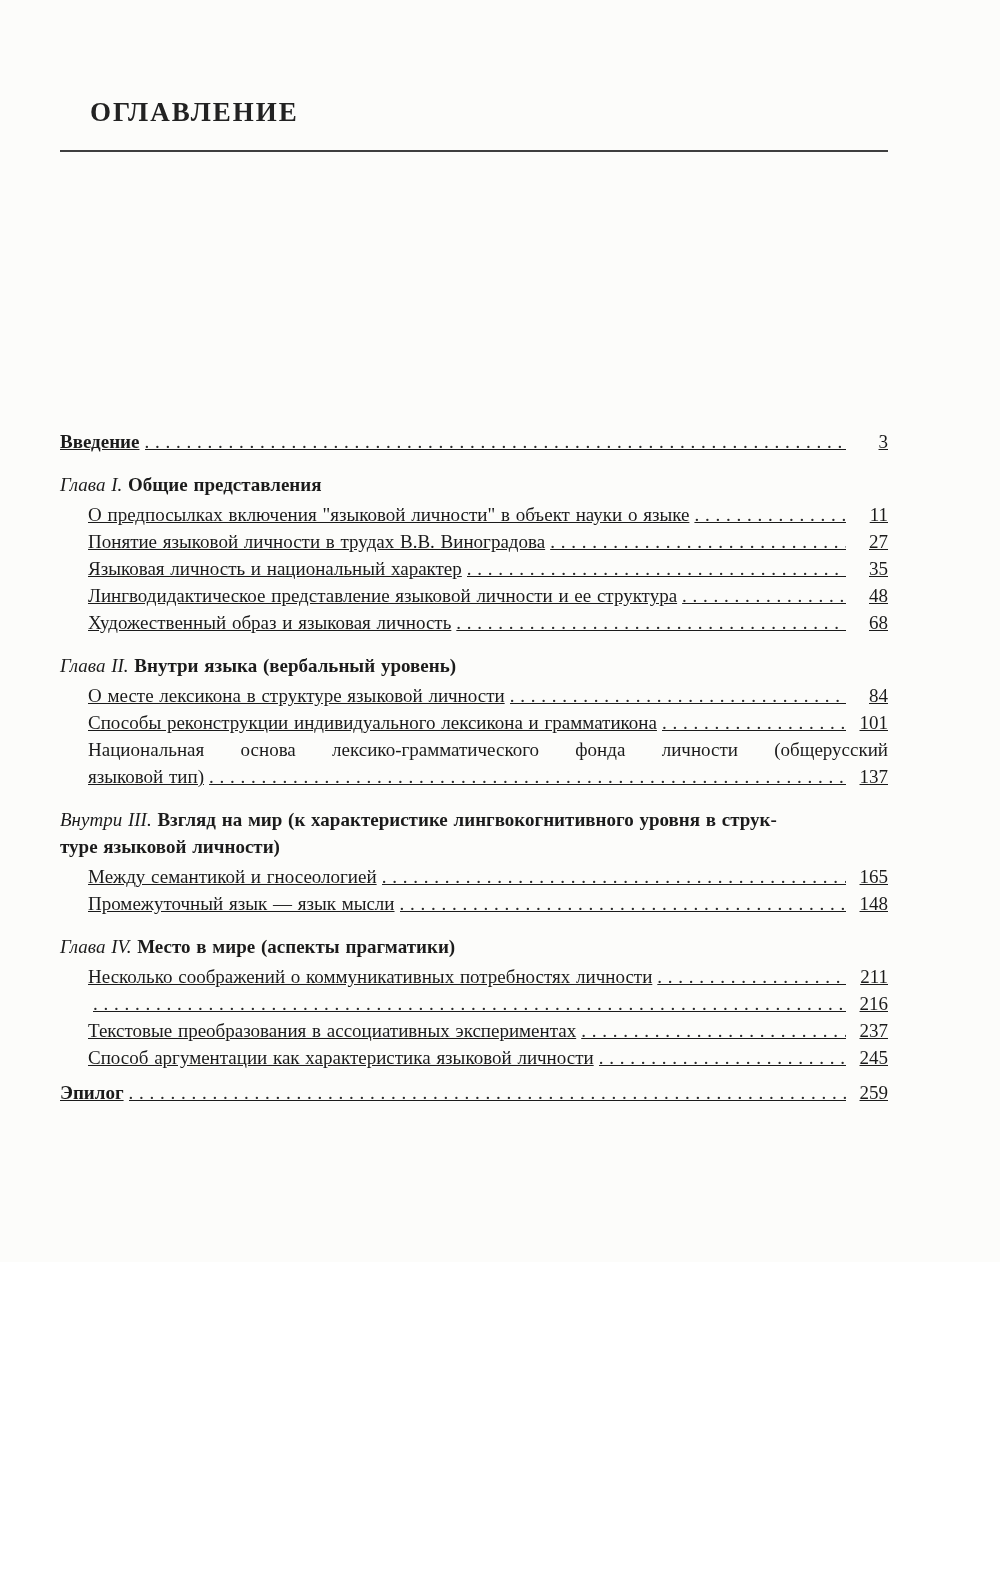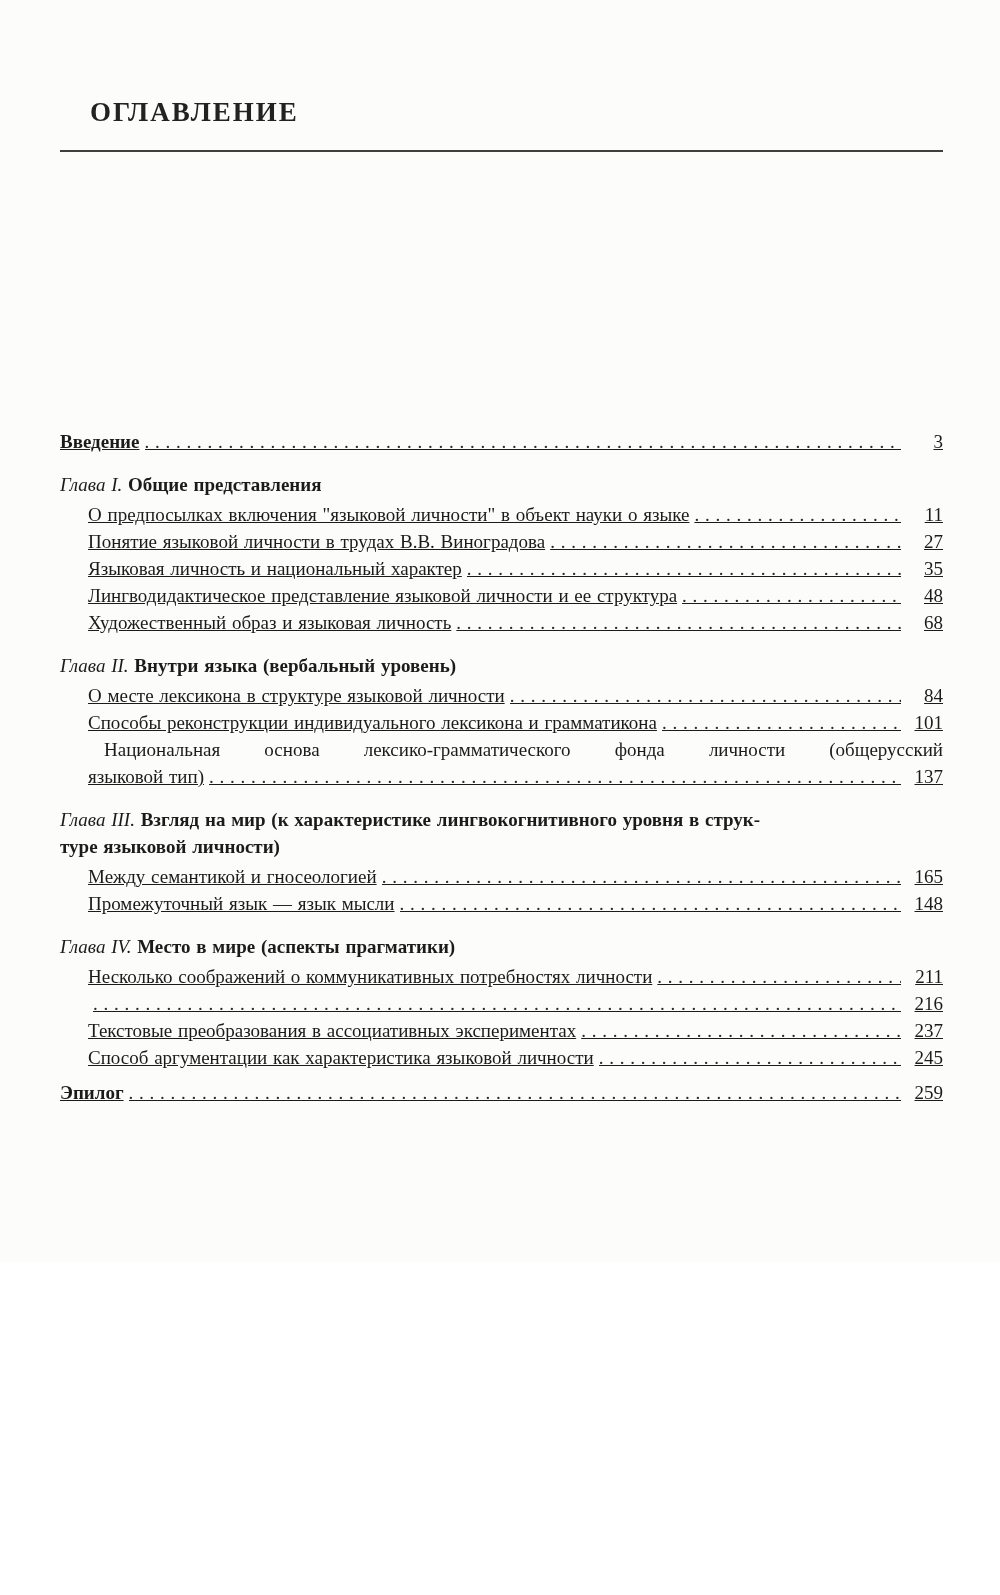--- a/index.html
+++ b/index.html
@@ -6,21 +6,21 @@
   html, body { background: #ffffff; }
   body {
     width: 1000px; height: 1595px;
     font-family: "Liberation Serif", "DejaVu Serif", serif;
     color: #1b1b1b;
     overflow: hidden;
   }
   .page {
     width: 1000px; height: 1262px;
     background: #fcfcfa;
-    padding: 96px 57px 0 60px;
+    padding: 96px 112px 0 60px;
   }
   .doc-title {
     font-size: 27px;
     font-weight: bold;
     letter-spacing: 2px;
     padding-left: 30px;
     line-height: 32px;
     color: #222;
   }
   .title-rule {
@@ -60,21 +60,20 @@
   .chapter { margin-top: 16px; }
   .chapter-heading { line-height: 27px; word-spacing: 1px; }
   .chapter-label { font-style: italic; }
   .chapter-title { font-weight: bold; }
   .entries { padding-left: 28px; margin-top: 3px; }
   .wrap-line {
     line-height: 27px;
     text-align: justify;
     text-align-last: justify;
     word-spacing: 1px;
-    margin-left: 16px;
   }
   .epilogue-row { margin-top: 8px; }
 </style>
 </head>
 <body>
 
 <div class="page">
   <div class="doc-title">ОГЛАВЛЕНИЕ</div>
   <div class="title-rule"></div>
   <div class="toc">
@@ -144,21 +143,21 @@
             <div class="wrap-line">Национальная основа лексико-грамматического фонда личности (общерусский</div>
             <div class="toc-row">
               <span class="toc-text">языковой тип)</span>
               <span class="leader"></span>
               <span class="pagenum">137</span>
             </div>
           </div>
         </div>
       </div>
       <div class="chapter">
-        <div class="chapter-heading"><span class="chapter-label">Глава III.</span> <span class="chapter-title">Взгляд на мир (к характеристике лингвокогнитивного уровня в струк-</span><br><span class="chapter-title">туре языковой личности)</span></div>
+        <div class="chapter-heading"><span class="chapter-label">Внутри III.</span> <span class="chapter-title">Взгляд на мир (к характеристике лингвокогнитивного уровня в струк-</span><br><span class="chapter-title">туре языковой личности)</span></div>
         <div class="entries">
           <div class="entry">
             <div class="toc-row">
               <span class="toc-text">Между семантикой и гносеологией</span>
               <span class="leader"></span>
               <span class="pagenum">165</span>
             </div>
           </div>
           <div class="entry">
             <div class="toc-row">

